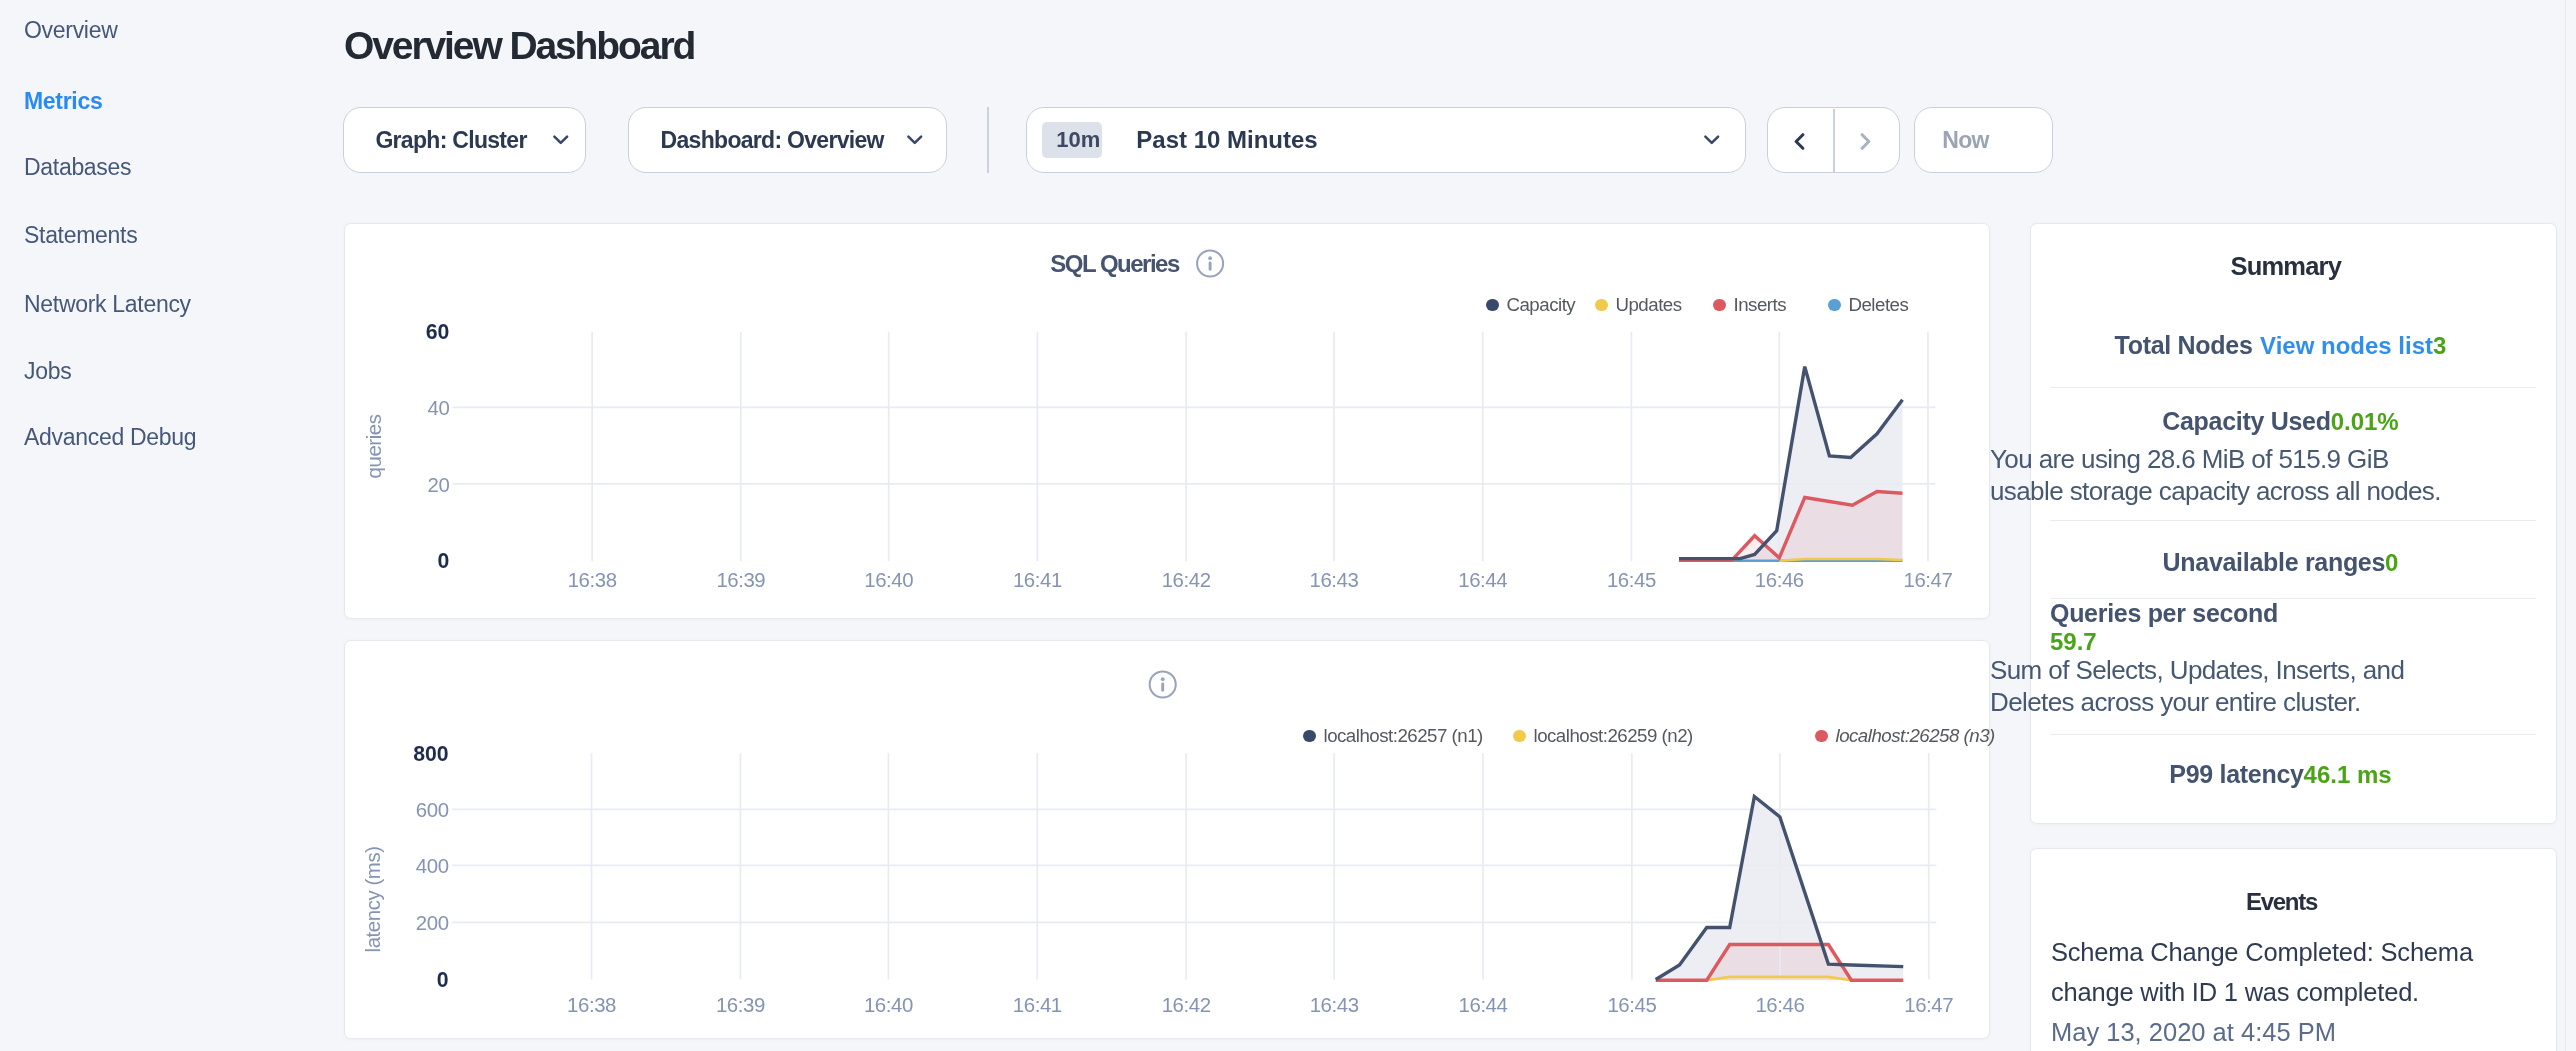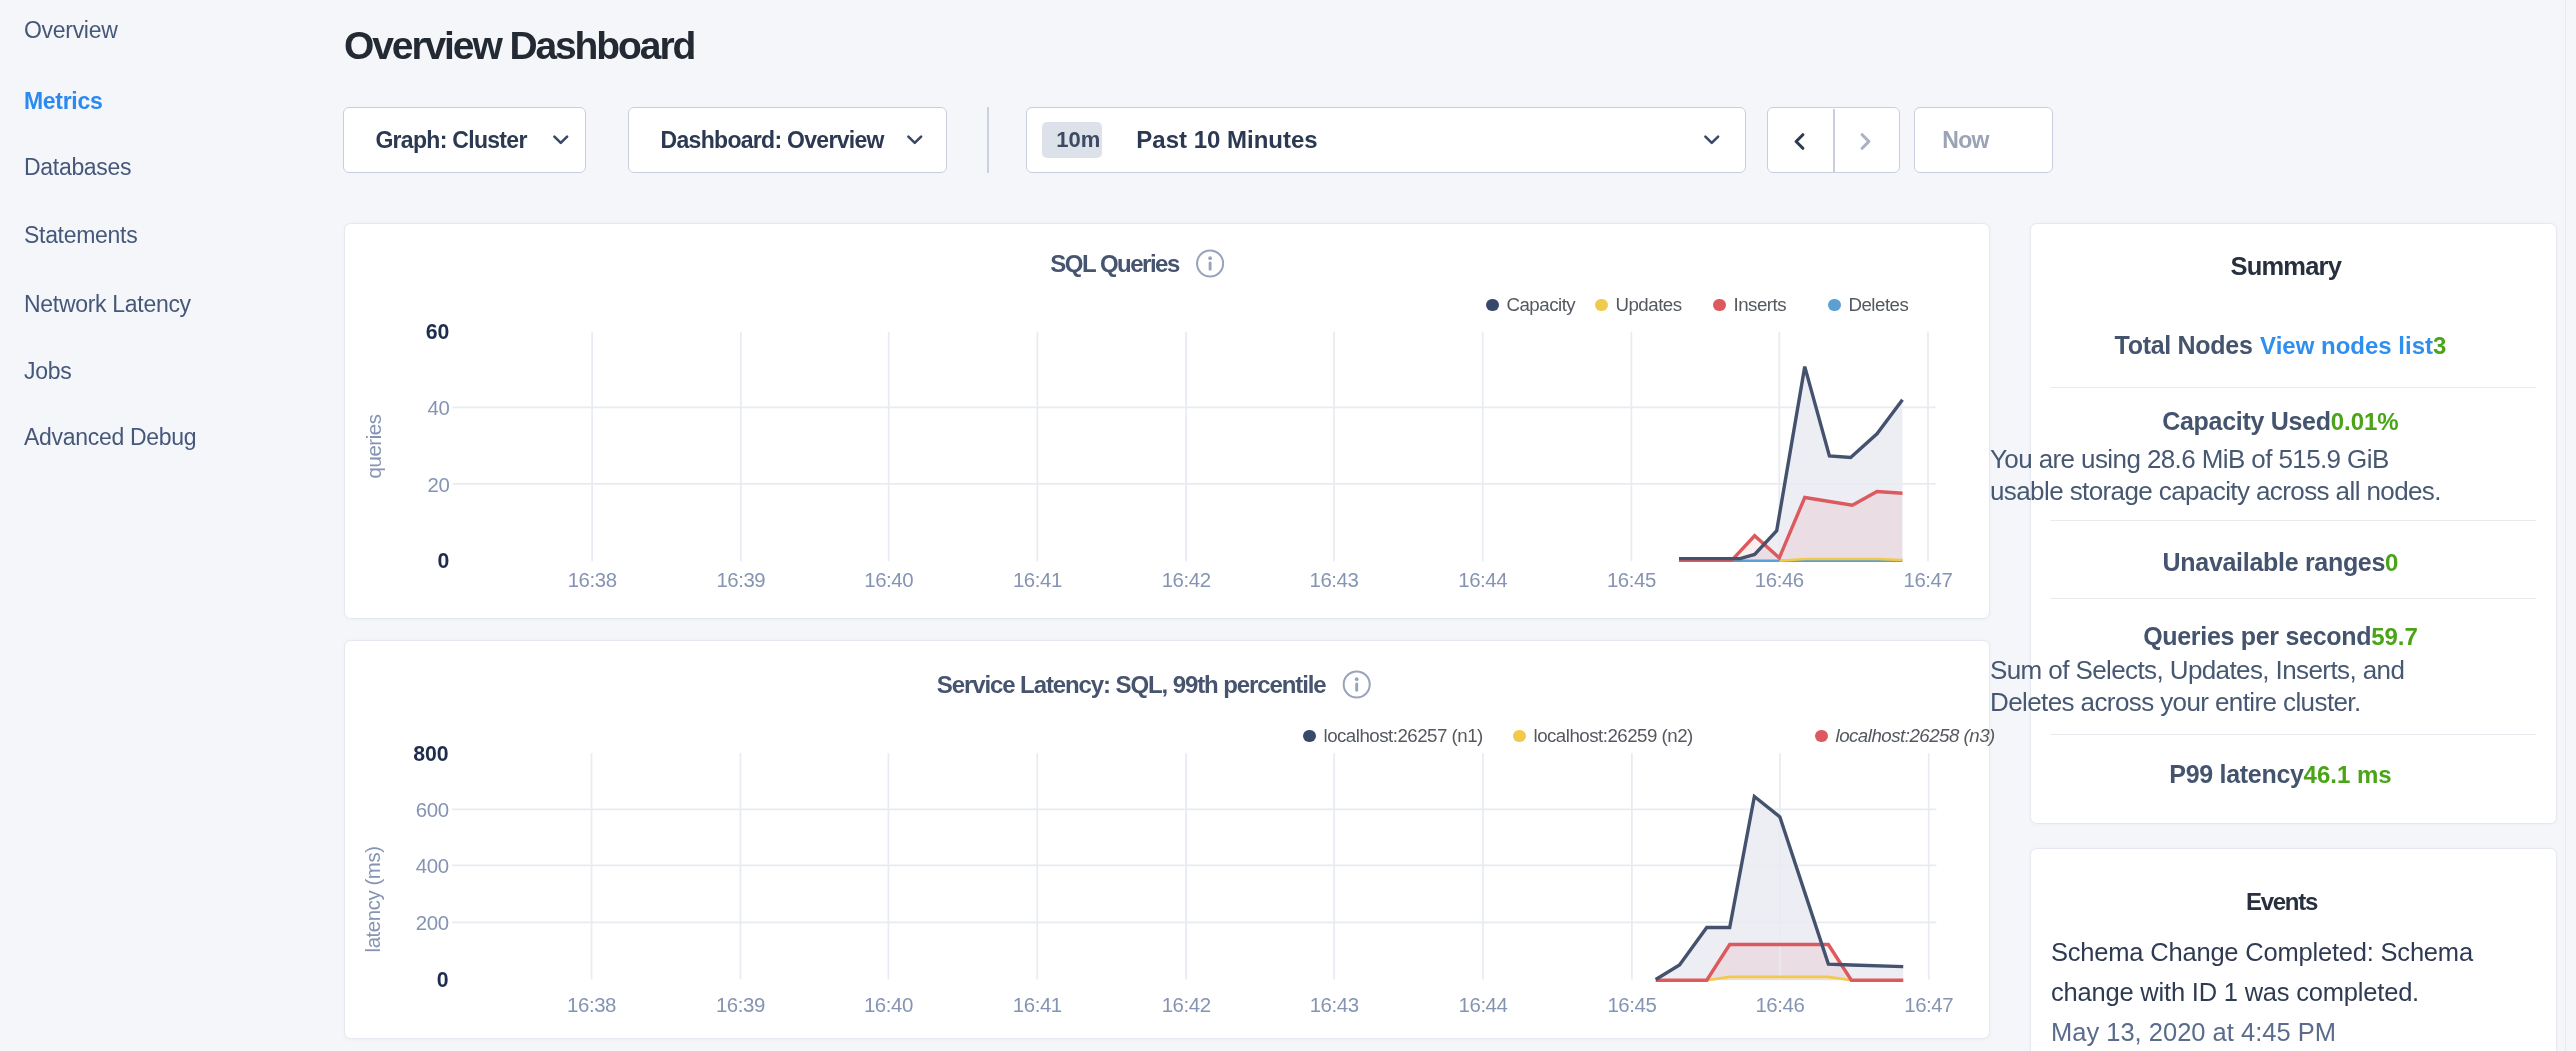--- a/index.html
+++ b/index.html
@@ -1,21 +1,21 @@
 <!DOCTYPE html>
 <html style="font-size:13.6px"><head>
 <meta charset="utf-8">
 <style>
 html,body{margin:0;padding:0;}
 body{width:2576px;height:1051px;background:#f5f6fa;font-family:"Liberation Sans",sans-serif;position:relative;overflow:hidden;}
 .abs{position:absolute;}
 .nav{position:absolute;left:24px;font-size:23px;color:#46587a;line-height:27px;letter-spacing:-0.3px;}
 .nav.active{color:#2a8af0;font-weight:bold;}
 .card{position:absolute;background:#fff;border:0.9px solid #e5e8ee;border-radius:6.8px;box-shadow:0 0.9px 3.4px rgba(60,70,100,0.04);box-sizing:border-box;}
-.btn{position:absolute;top:107px;height:66px;background:#fff;border:1.7px solid #c9cfdc;border-radius:6px;box-sizing:border-box;display:flex;align-items:center;justify-content:center;}
+.btn{position:absolute;top:107px;height:66px;background:#fff;border:1.7px solid #c9cfdc;border-radius:18px;box-sizing:border-box;display:flex;align-items:center;justify-content:center;}
 .btnlabel{font-weight:bold;font-size:23px;color:#2c3952;letter-spacing:-0.7px;}
 .ctitle{position:absolute;display:flex;align-items:center;justify-content:center;font-weight:bold;font-size:24px;color:#46546f;}
 .legend{position:absolute;display:flex;align-items:center;}
 .ldot{width:12.8px;height:12.8px;border-radius:50%;display:inline-block;margin-right:7.7px;flex:none;}
 .ltext{font-size:18.7px;color:#54595f;letter-spacing:-0.5px;}
 .srow{position:absolute;left:2050px;width:461px;display:flex;justify-content:center;align-items:baseline;}
 .stitle{font-weight:bold;font-size:25px;color:#44536e;letter-spacing:-0.3px;}
 .sval{font-weight:bold;font-size:24px;color:#49a417;}
 .sdesc{position:absolute;left:1990px;width:478px;font-size:26px;line-height:32px;color:#475872;letter-spacing:-0.6px;}
 .sdivider{position:absolute;left:2050px;width:486px;height:0.9px;background:#e9ebf0;}
@@ -130,21 +130,20 @@
     <text x="42" y="263" text-anchor="middle" transform="rotate(-90 42 263)">queries</text>
   </g>
   <g font-family="Liberation Sans,sans-serif" font-size="25" fill="#1e2c4f" font-weight="bold">
     <text x="123" y="137" text-anchor="end">60</text>
     <text x="123" y="406" text-anchor="end">0</text>
   </g>
 </svg>
 
 <div class="card" style="left:344px;top:640px;width:1646px;height:399px;"></div>
 <div class="ctitle" style="left:344px;top:670px;width:1646px;transform:translateX(-12.8px);">
-  <span style="letter-spacing:-1.1px;">Service Latency: SQL, 99th percentile</span>
   <svg style="margin-left:17px;" width="29" height="29" viewBox="0 0 34 34" fill="none">
       <circle cx="17" cy="17" r="15.3" stroke="#99a3bb" stroke-width="2.4"></circle>
       <circle cx="17" cy="10.7" r="2.2" fill="#99a3bb"></circle>
       <rect x="15.3" y="14.8" width="3.4" height="10.6" rx="1.7" fill="#99a3bb"></rect>
     </svg>
 </div>
 <div class="legend" style="left:1303px;top:725px;">
     <span class="ldot" style="background:#39496b;"></span>
     <span class="ltext">localhost:26257&nbsp;(n1)</span>
   </div>
@@ -210,21 +209,21 @@
   <span class="stitle">Capacity Used</span>
   <span class="sval">0.01%</span>
 </div>
 <div class="sdesc" style="top:443px;">You are using 28.6 MiB of 515.9 GiB usable storage capacity across all nodes.</div>
 <div class="sdivider" style="top:520px;"></div>
 <div class="srow" style="top:548px;">
   <span class="stitle">Unavailable ranges</span>
   <span class="sval">0</span>
 </div>
 <div class="sdivider" style="top:598px;"></div>
-<div class="srow" style="top:622px;">
+<div class="srow" style="top:599px;flex-direction:column;">
   <span class="stitle">Queries per second</span>
   <span class="sval">59.7</span>
 </div>
 <div class="sdesc" style="top:654px;">Sum of Selects, Updates, Inserts, and Deletes across your entire cluster.</div>
 <div class="sdivider" style="top:734px;"></div>
 <div class="srow" style="top:760px;">
   <span class="stitle">P99 latency</span>
   <span class="sval">46.1 ms</span>
 </div>
 

